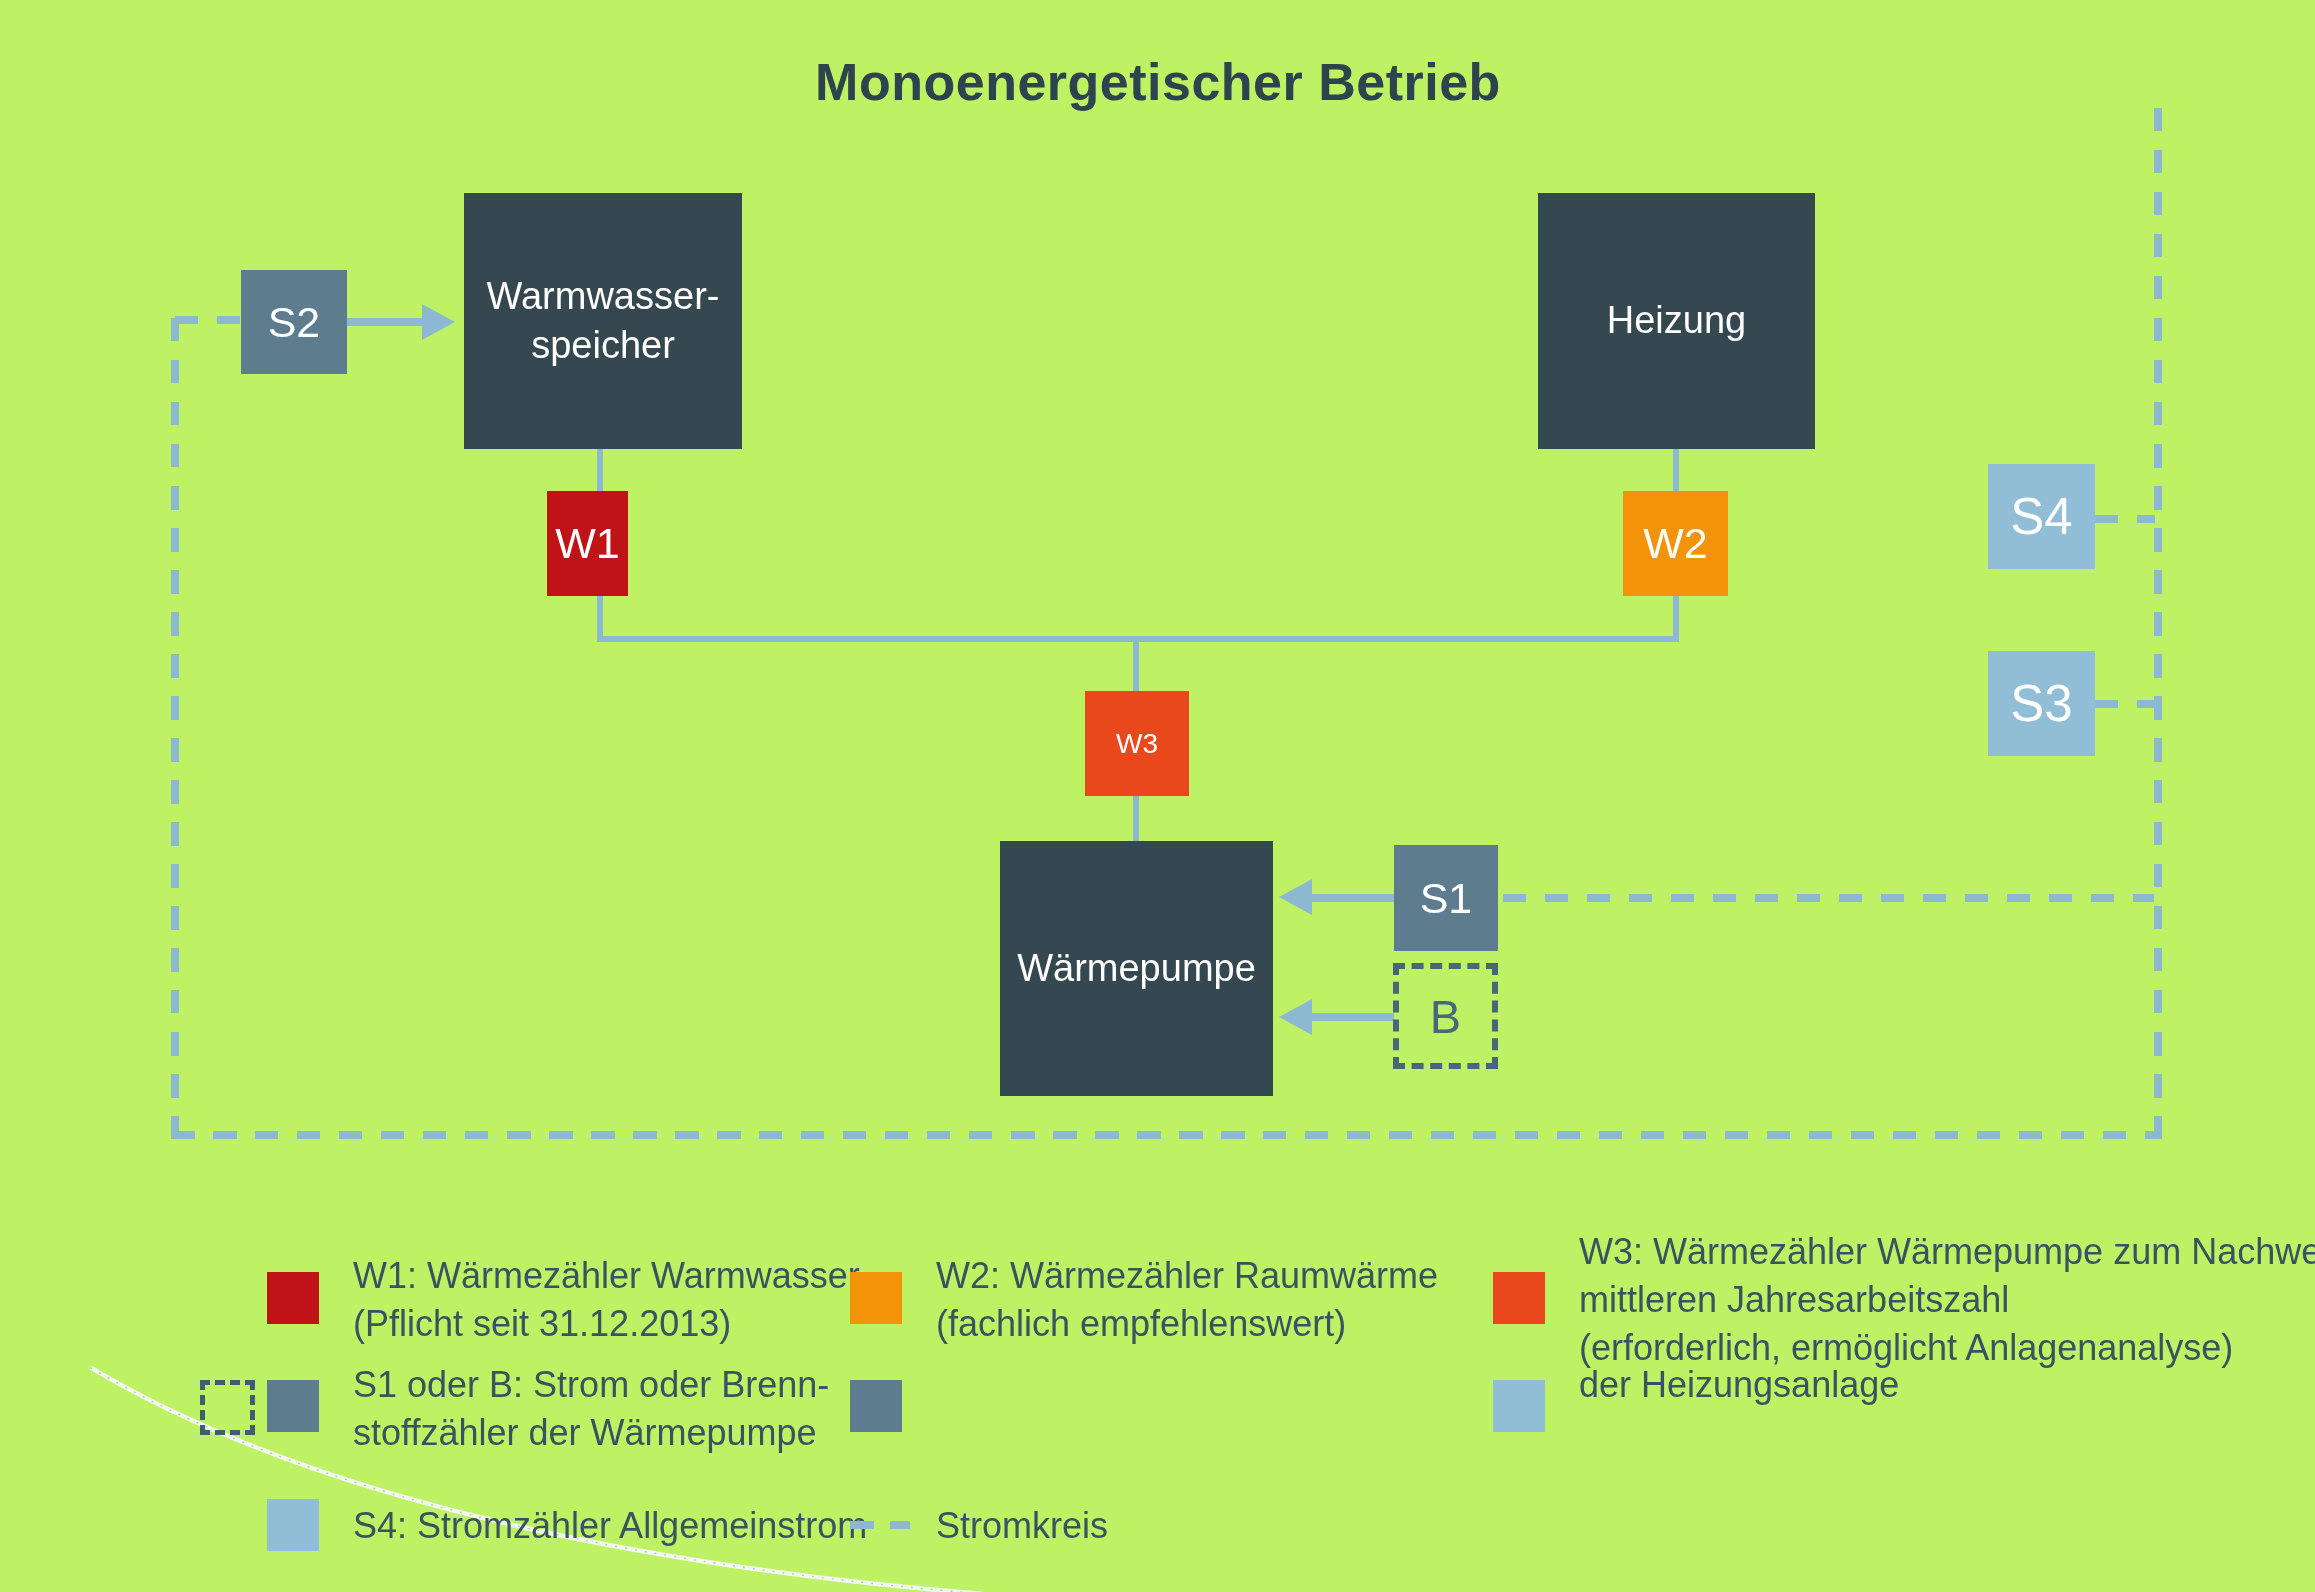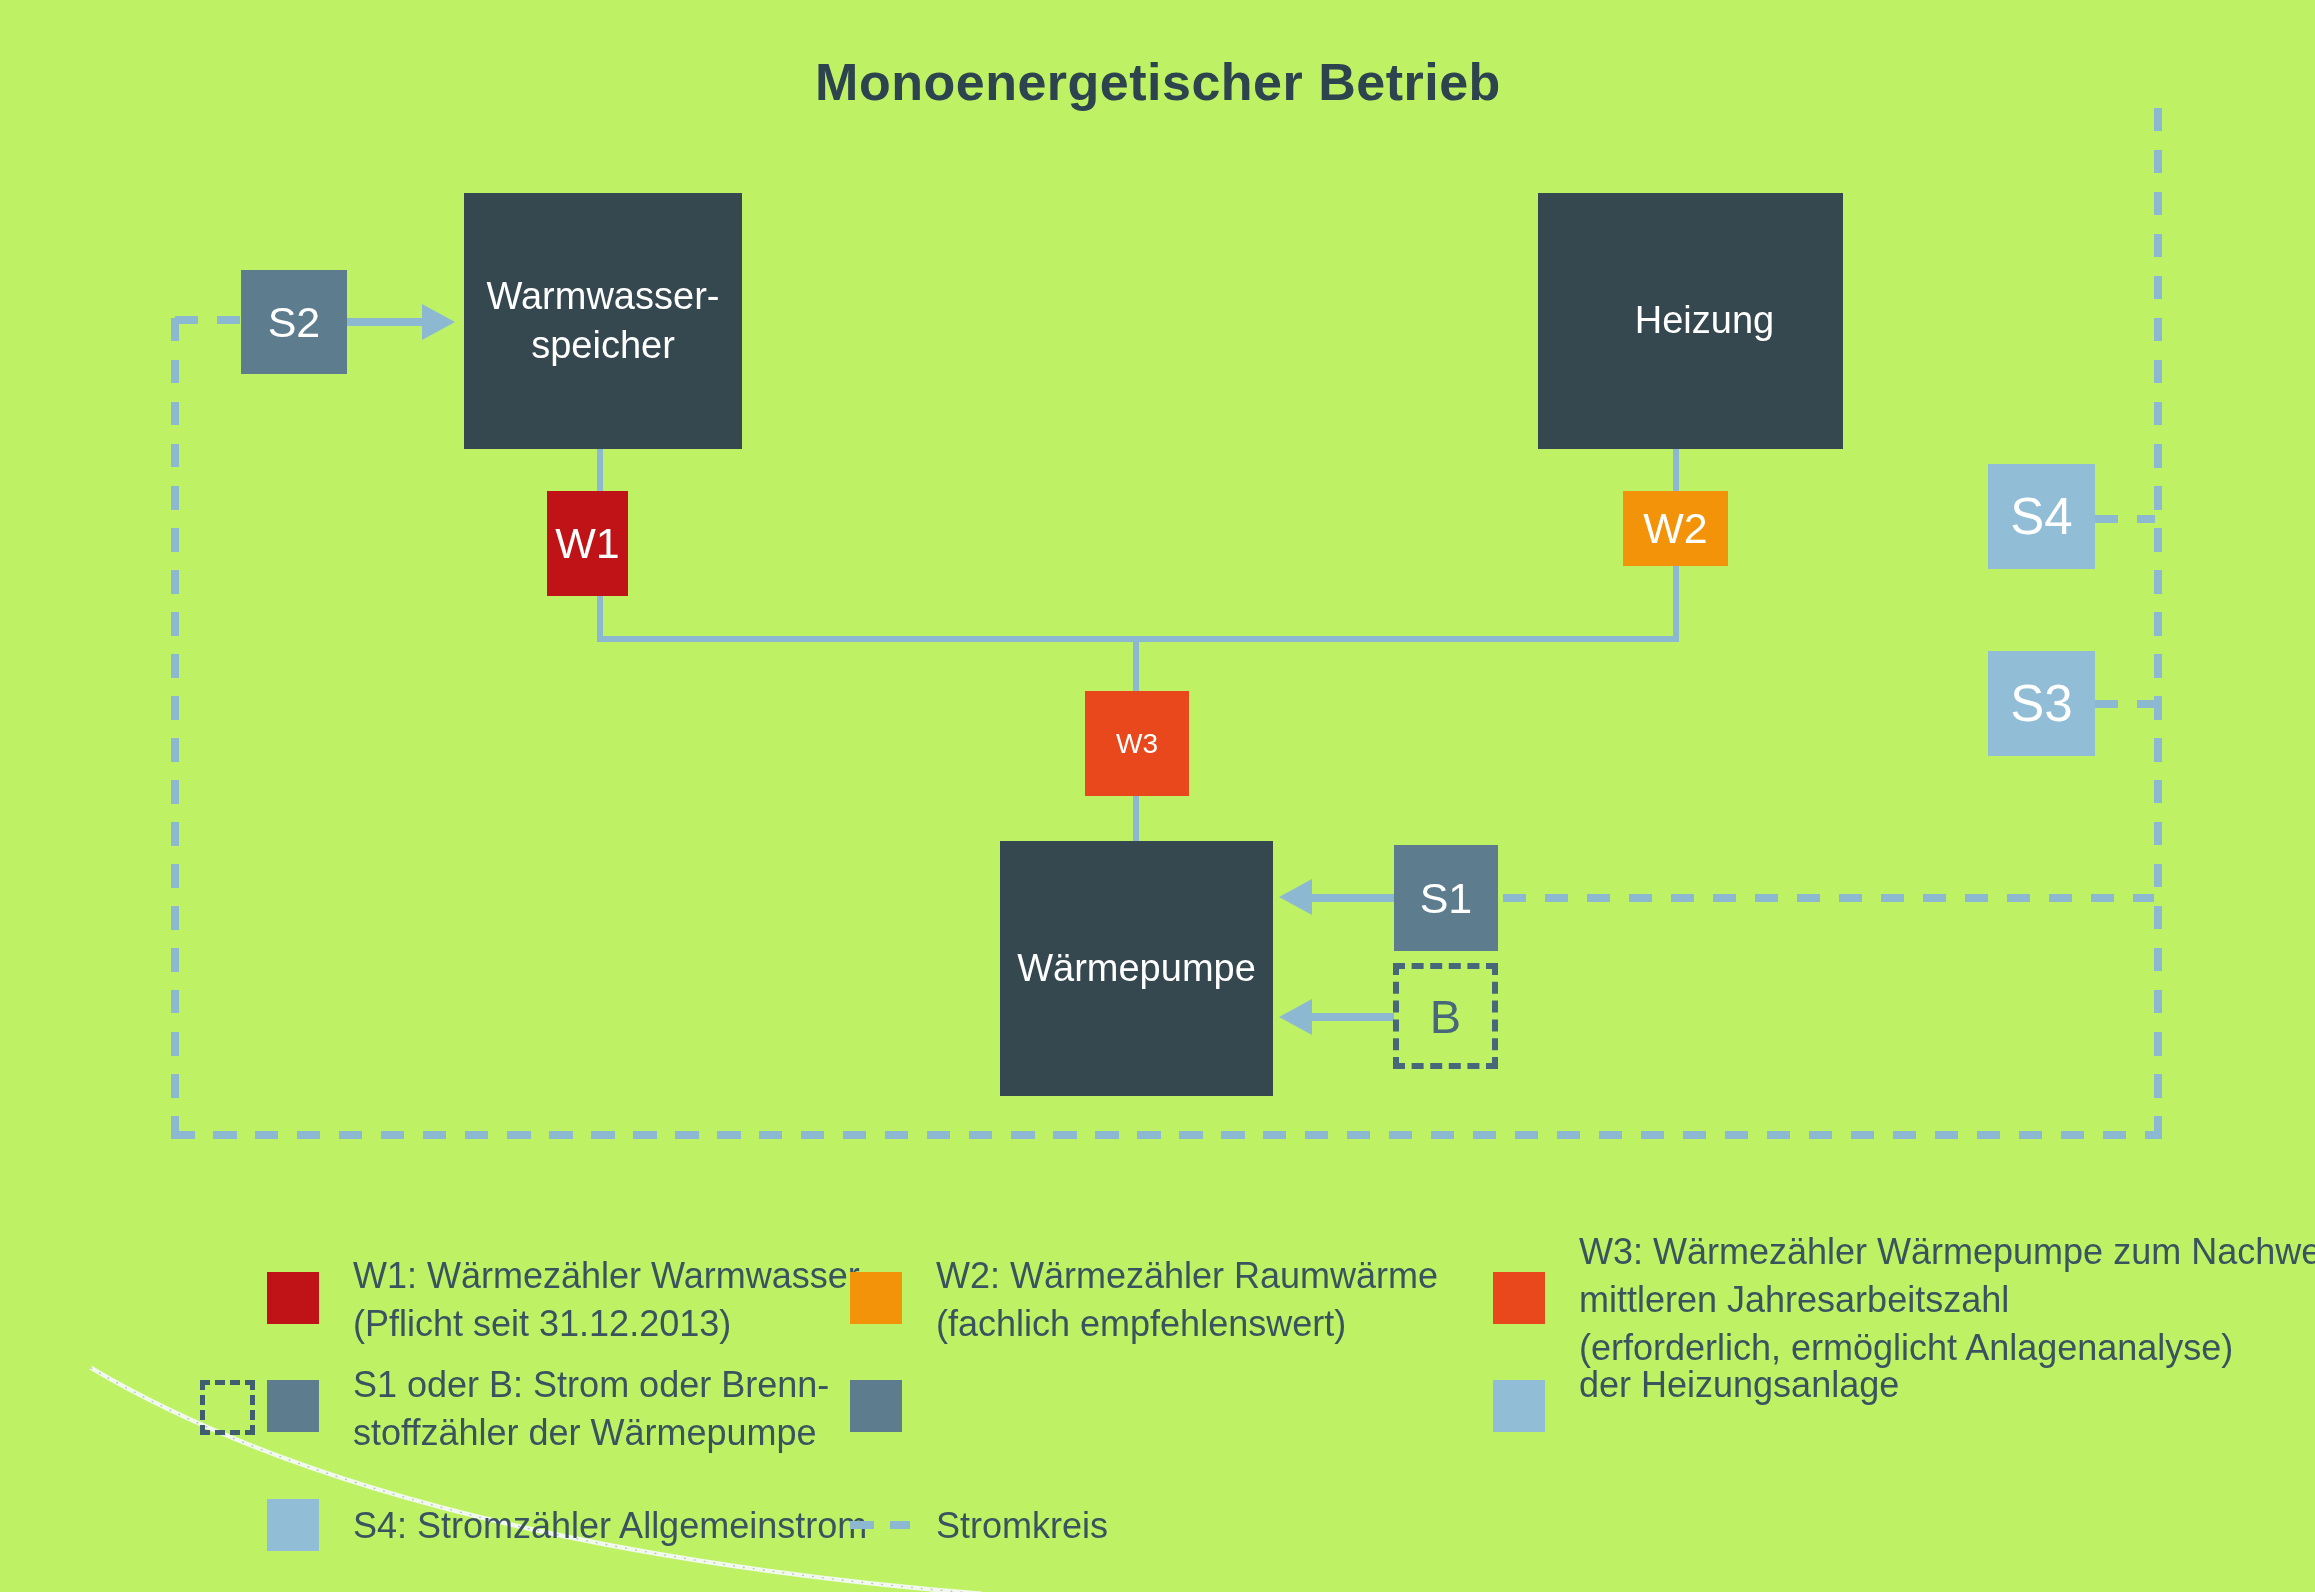--- a/index.html
+++ b/index.html
@@ -81,37 +81,37 @@
   <div class="atail" style="left:1310px;top:1013px;width:84px;"></div>
   <div class="ahead left" style="left:1279px;top:999px;"></div>
 
   <div class="box dark" style="left:464px;top:193px;width:278px;height:256px;">
     <div>
       <div>Warmwasser-</div>
       <div>speicher</div>
     </div>
   </div>
 
-  <div class="box dark" style="left:1538px;top:193px;width:277px;height:256px;padding-left:28px;">
+  <div class="box dark" style="left:1538px;top:193px;width:277px;height:256px;">
     <span>Heizung</span>
   </div>
 
   <div class="box dark" style="left:1000px;top:841px;width:273px;height:255px;">
     <span>Wärmepumpe</span>
   </div>
 
   <div class="box slate" style="left:241px;top:270px;width:106px;height:104px;">
     <span>S2</span>
   </div>
 
   <div class="box red" style="left:547px;top:491px;width:81px;height:105px;">
     <span>W1</span>
   </div>
 
-  <div class="box orange" style="left:1623px;top:491px;width:105px;height:75px;text-align:center;">
+  <div class="box orange" style="left:1623px;top:491px;width:105px;height:105px;text-align:center;">
     <span>W2</span>
   </div>
 
   <div class="box orangered" style="left:1085px;top:691px;width:104px;height:105px;">
     <span>W3</span>
   </div>
 
   <div class="box slate" style="left:1394px;top:845px;width:104px;height:106px;">
     <span>S1</span>
   </div>

